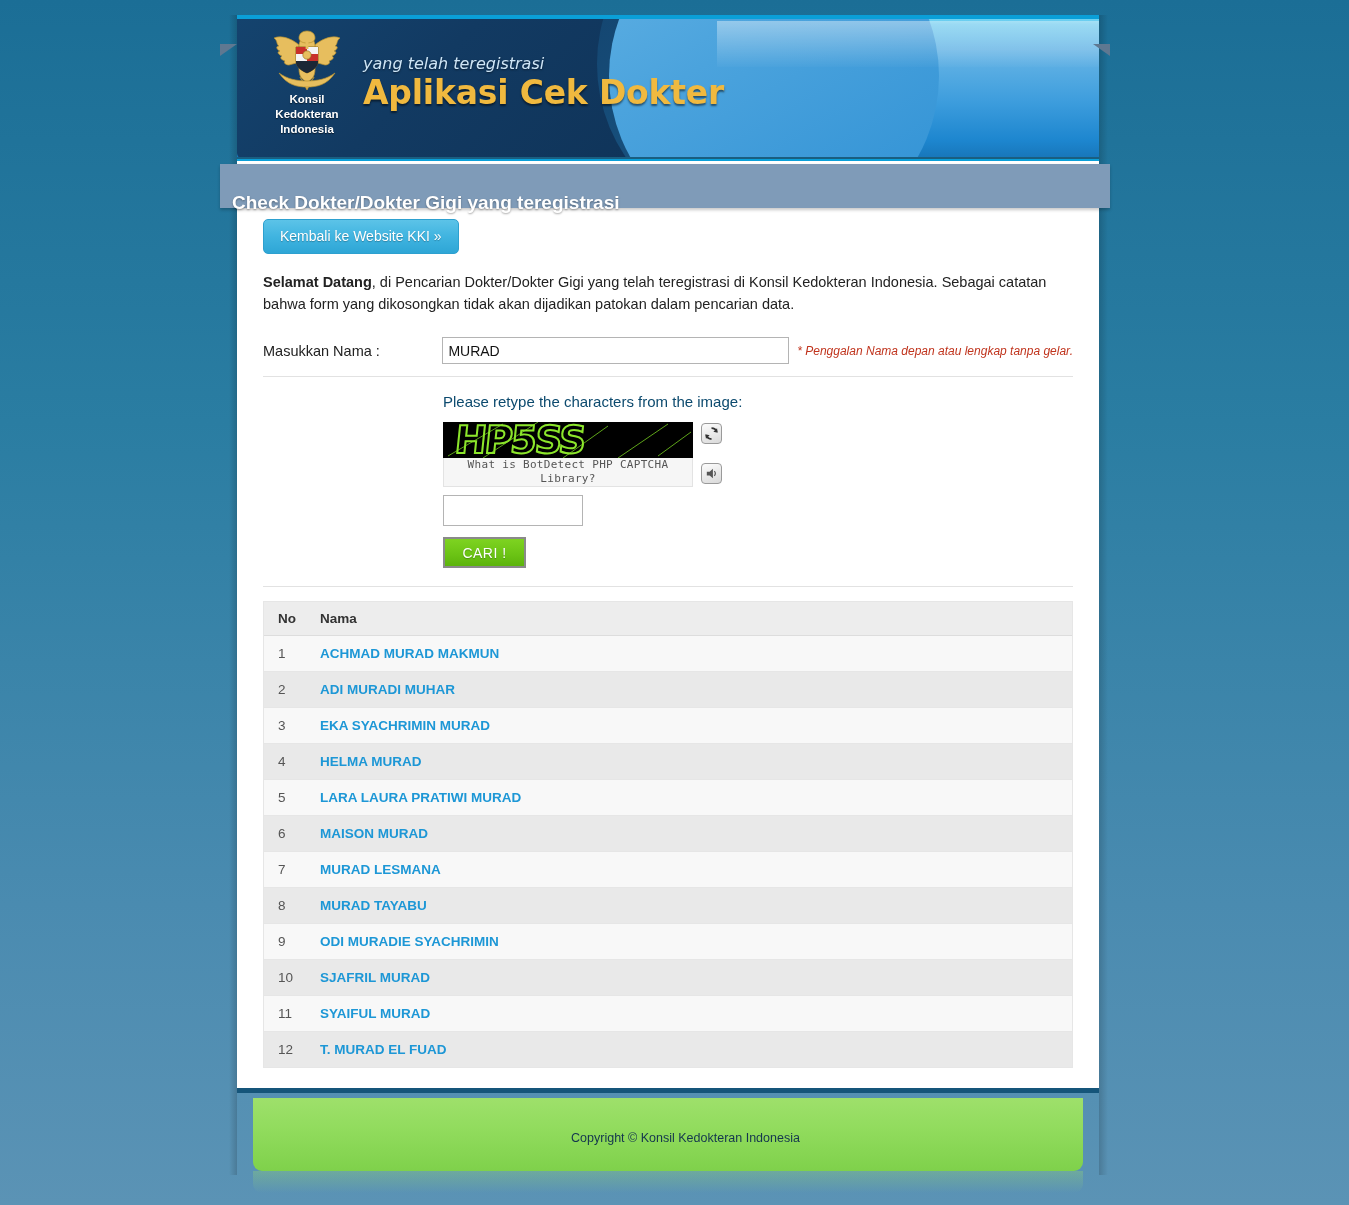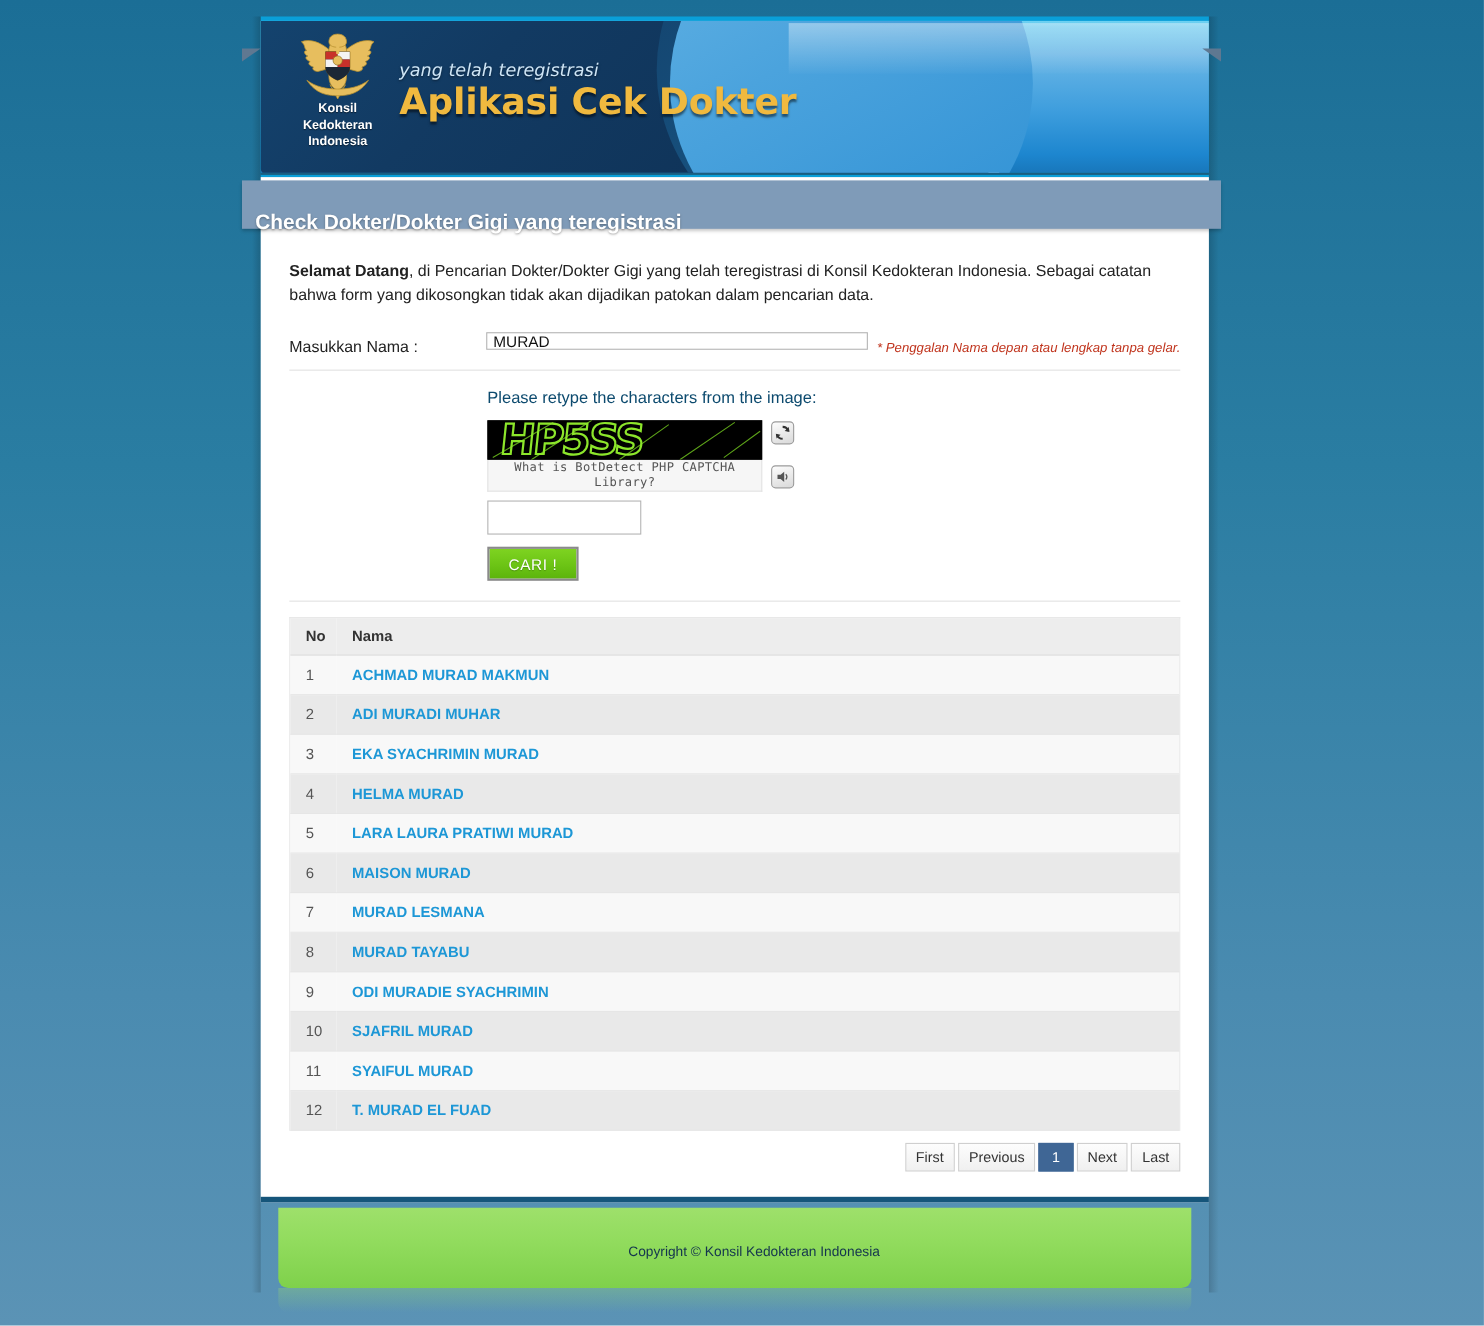--- a/index.html
+++ b/index.html
@@ -170,21 +170,21 @@
   
   #form-area { margin-top: 22px; }
   .form-row { display: flex; align-items: flex-start; }
   .form-label {
     width: 180px;
     padding-top: 6px;
     font-size: 14.5px;
     color: #222;
   }
   #name-input {
-    width: 348px; height: 16px;
+    width: 348px; height: 27px;
     border: 1px solid #b4b4b4;
     font-size: 14px;
     padding: 2px 5px;
     color: #111;
     font-family: "Liberation Sans", sans-serif;
     background: #fff;
   }
   #name-hint {
     margin-left: 8px;
     padding-top: 7px;
@@ -415,20 +415,21 @@
 
 <div id="ribbon">
   <div id="ribbon-text">Check Dokter/Dokter Gigi yang teregistrasi</div>
 </div>
 <div class="ribbon-fold" id="ribbon-fold-left"></div>
 <div class="ribbon-fold" id="ribbon-fold-right"></div>
 
 <div id="content">
   <div id="content-pad">
 
+    <div id="back-btn">Kembali ke Website KKI »</div>
 
     <div id="welcome">
       <b>Selamat Datang</b><span>, di Pencarian Dokter/Dokter Gigi yang telah teregistrasi di Konsil Kedokteran Indonesia. Sebagai catatan bahwa form yang dikosongkan tidak akan dijadikan patokan dalam pencarian data.</span>
     </div>
 
     <div id="form-area">
 
       <div class="form-row">
         <div class="form-label">Masukkan Nama :</div>
         <input id="name-input" type="text" value="MURAD" style="">
@@ -535,27 +536,20 @@
               <td><a class="name-link">SYAIFUL MURAD</a></td>
             </tr>
             <tr class="even">
               <td class="cell-no">12</td>
               <td><a class="name-link">T. MURAD EL FUAD</a></td>
             </tr>
           </tbody>
       </table>
     </div>
 
-    <div id="pagination">
-      <span class="pg">First</span>
-      <span class="pg">Previous</span>
-      <span class="pg active">1</span>
-      <span class="pg">Next</span>
-      <span class="pg">Last</span>
-    </div>
 
   </div>
 </div>
 
 <div id="footer">
   <div id="footer-text">Copyright © Konsil Kedokteran Indonesia</div>
 </div>
 <div id="footer-reflect"></div>
 
 </body></html>

